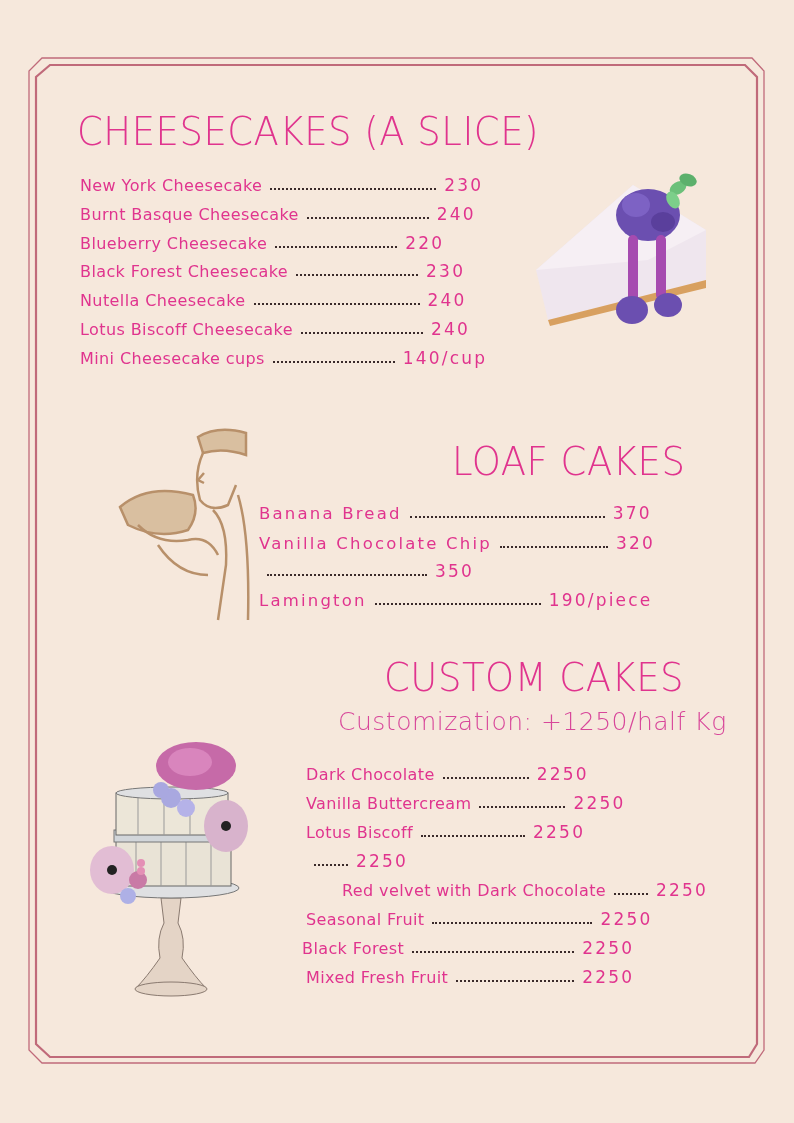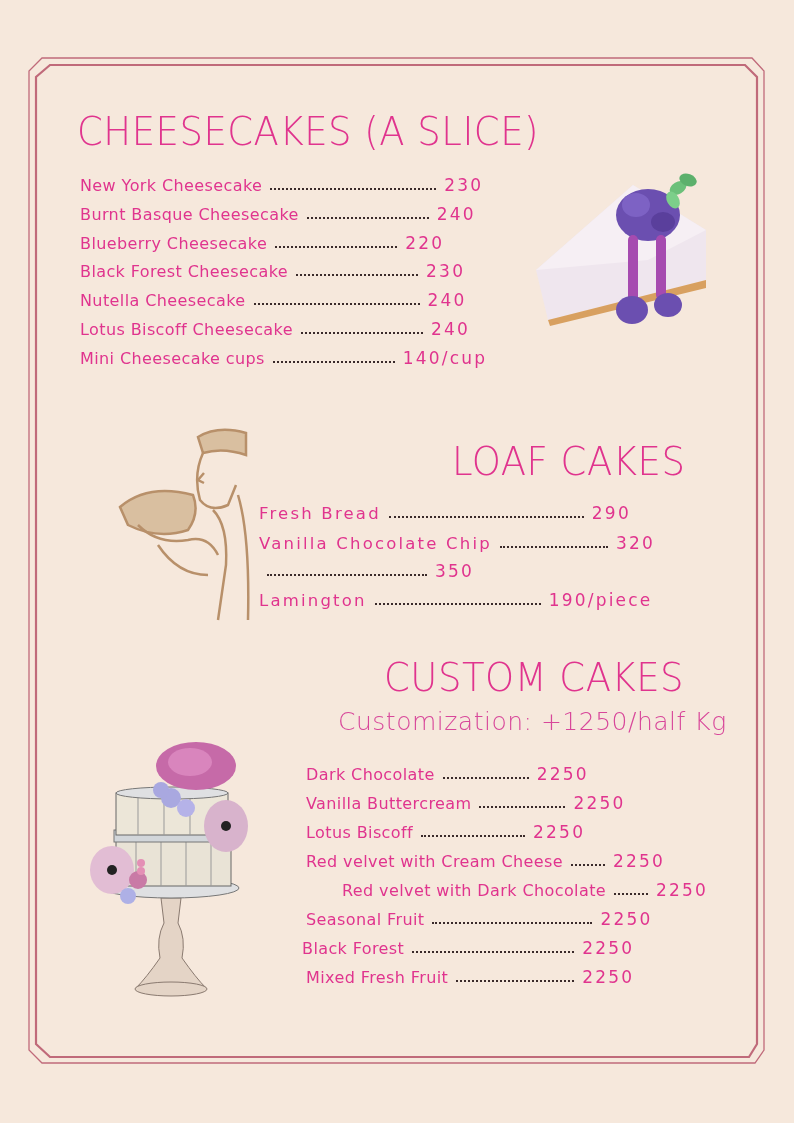--- a/index.html
+++ b/index.html
@@ -87,23 +87,23 @@
     <ellipse cx="150" cy="28" rx="9" ry="6" fill="#6cc07a" transform="rotate(-30 150 28)"></ellipse>
     <ellipse cx="160" cy="20" rx="9" ry="6" fill="#5cb06c" transform="rotate(20 160 20)"></ellipse>
     <ellipse cx="145" cy="40" rx="9" ry="6" fill="#7ccf8a" transform="rotate(60 145 40)"></ellipse>
   </svg>
 </section>
 
 <section>
   <div class="heading big" style="left:452px; top:440px;">LOAF CAKES</div>
 
   <div class="row" style="left:259px; top:502px;">
-    <span class="name wide">Fresh Bread</span>
+    <span class="name wide">Banana Bread</span>
     <span class="dots" style="width:195px"></span>
-    <span class="price">290</span>
+    <span class="price">370</span>
   </div>
   <div class="row" style="left:259px; top:532px;">
     <span class="name wide">Vanilla Chocolate Chip</span>
     <span class="dots" style="width:108px"></span>
     <span class="price">320</span>
   </div>
   <div class="row" style="left:259px; top:560px;">
     <span class="dots" style="width:160px"></span>
     <span class="price">350</span>
   </div>
@@ -138,21 +138,20 @@
     <span class="name">Vanilla Buttercream</span>
     <span class="dots" style="width:86px"></span>
     <span class="price">2250</span>
   </div>
   <div class="row" style="left:306px; top:821px;">
     <span class="name">Lotus Biscoff</span>
     <span class="dots" style="width:104px"></span>
     <span class="price">2250</span>
   </div>
   <div class="row" style="left:306px; top:850px;">
-    <span class="name">Red velvet with Cream Cheese</span>
     <span class="dots" style="width:34px"></span>
     <span class="price">2250</span>
   </div>
   <div class="row" style="left:310px; top:879px;margin-left:32px;">
     <span class="name">Red velvet with Dark Chocolate</span>
     <span class="dots" style="width:34px"></span>
     <span class="price">2250</span>
   </div>
   <div class="row" style="left:306px; top:908px;">
     <span class="name">Seasonal Fruit</span>

